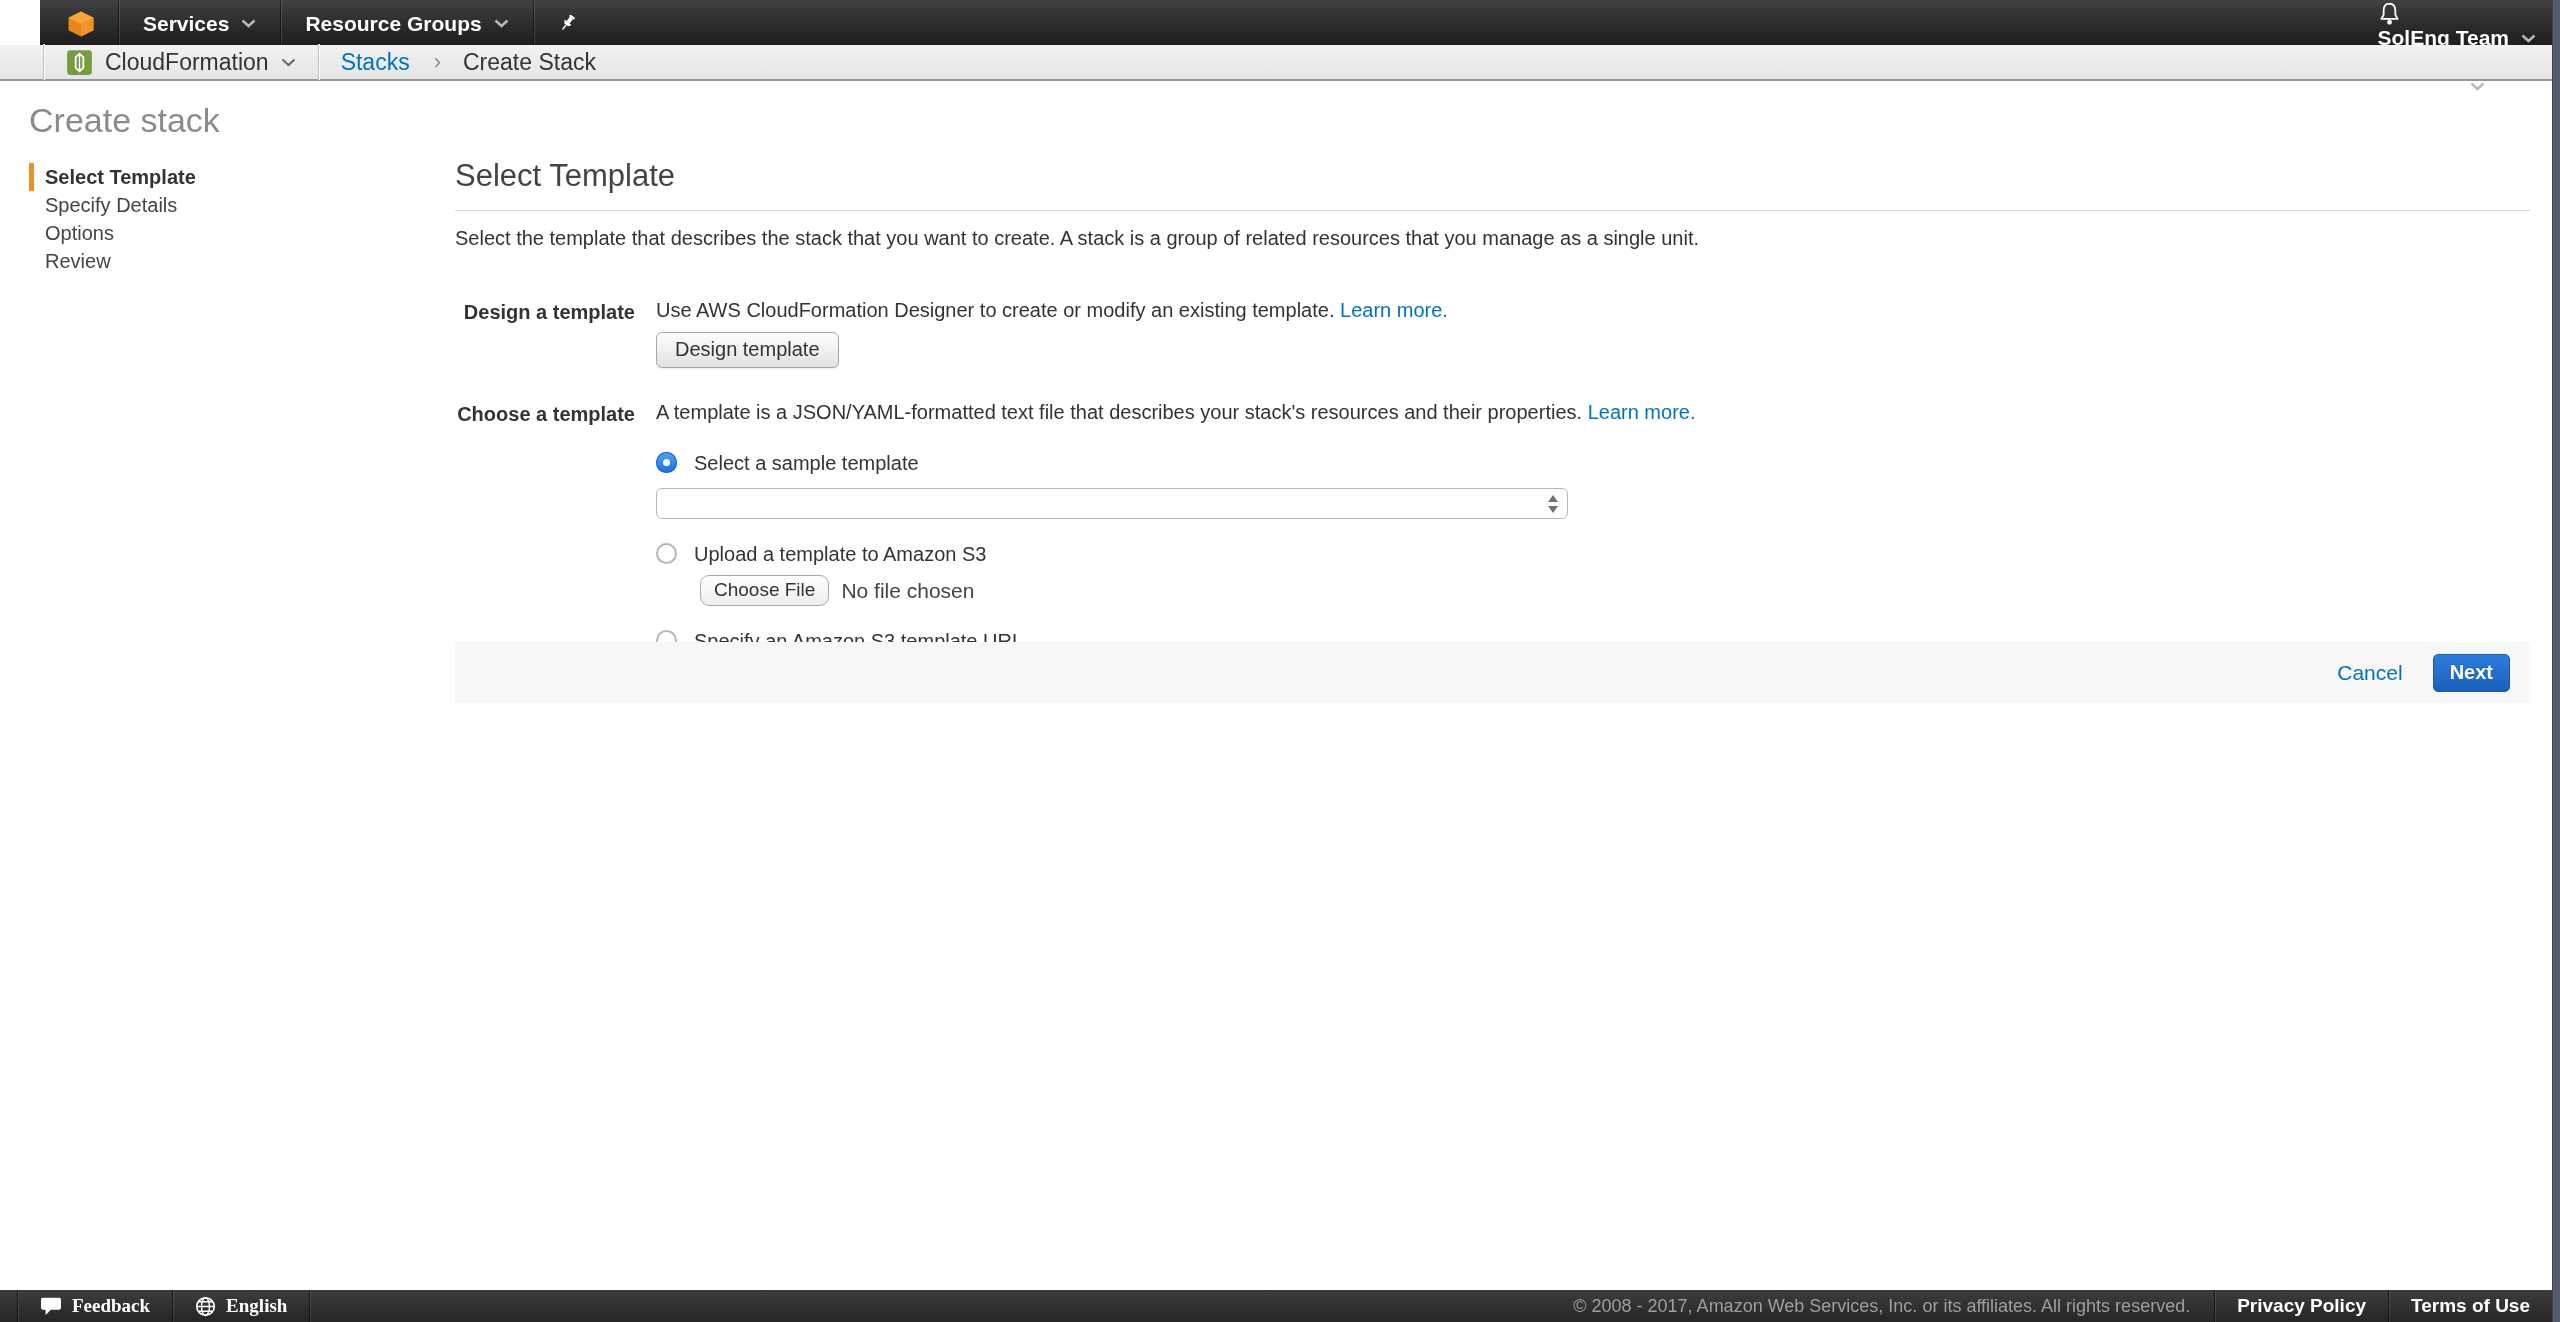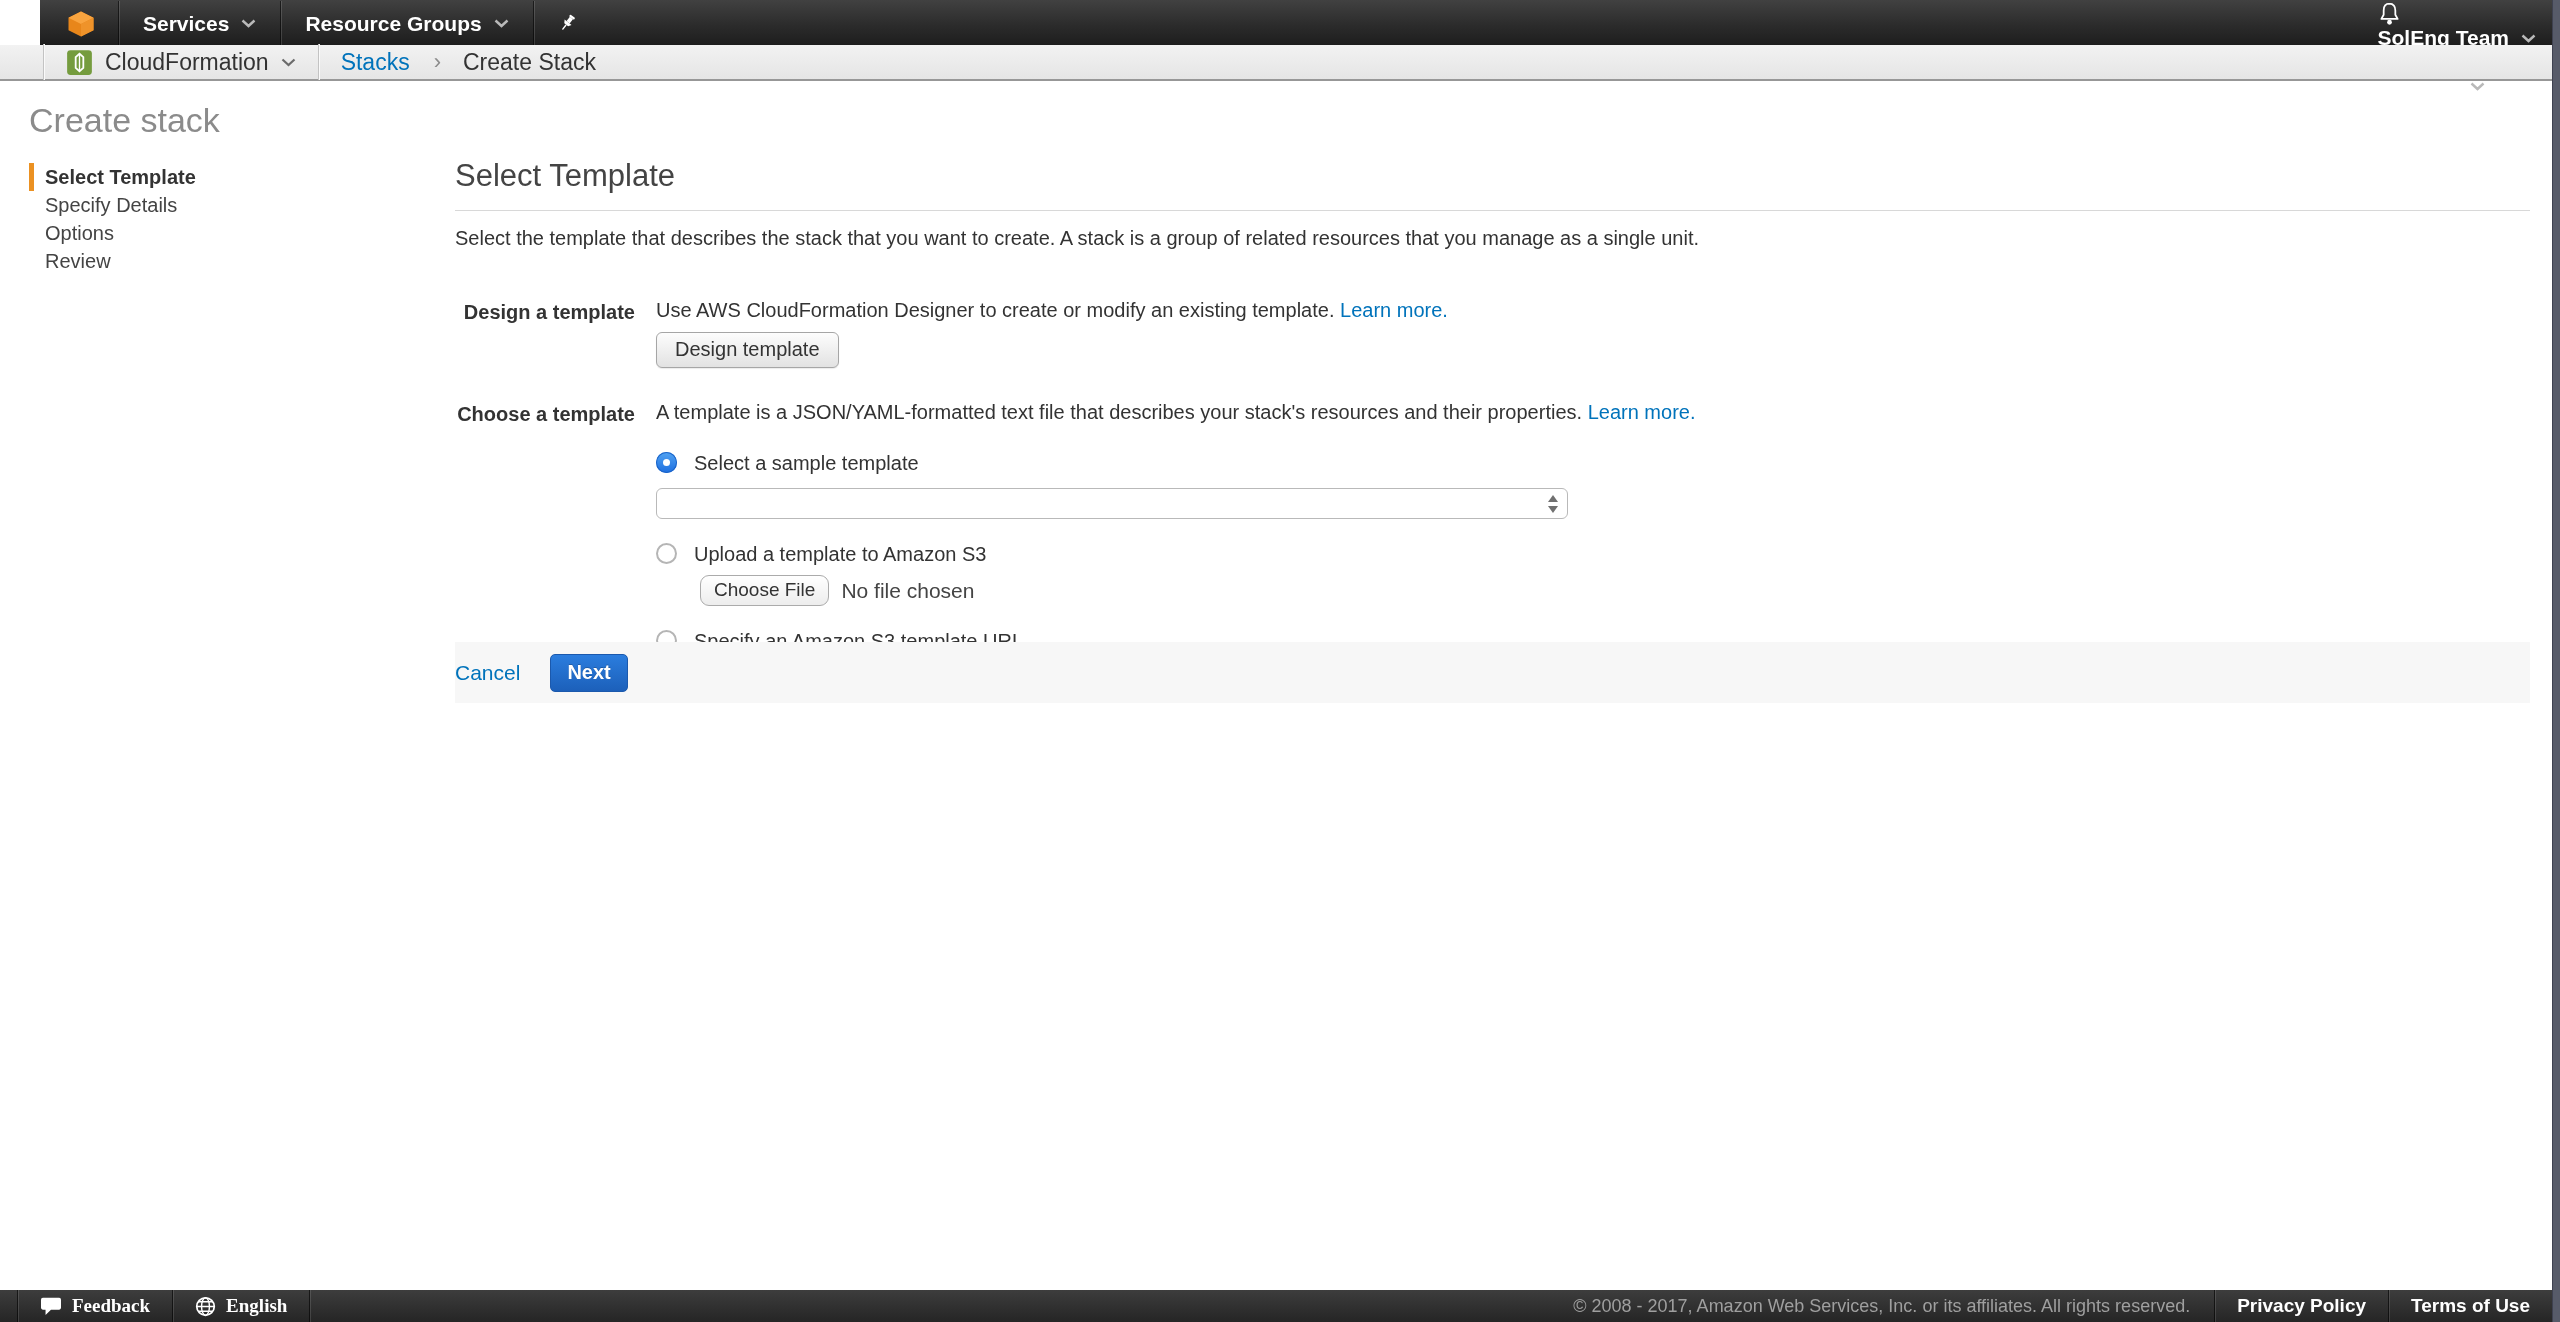--- a/index.html
+++ b/index.html
@@ -86,21 +86,21 @@
 
   .url-input {
     display:block; margin-top:10px; width:912px; height:31px;
     background:#dcdcdc; border:1px solid #c6c6c6; border-radius:5px;
     font-size:20px; padding:0 10px; font-family:inherit; color:#333;
   }
 
   
   .action-strip {
     position:absolute; left:455px; right:30px; top:642px; height:61px;
-    background:#f7f7f7; display:flex; align-items:center; justify-content:flex-start;
+    background:#f7f7f7; display:flex; align-items:center; justify-content:flex-end;
   }
   .cancel-link { color:#0073bb; font-size:21px; margin-right:30px; cursor:pointer; text-decoration:none; }
   .btn-next {
     font-family:inherit; font-size:20px; font-weight:bold; color:#fff;
     background:linear-gradient(#2b7dde,#1c60ba);
     border:1px solid #1b59ad; border-radius:5px;
     padding:6px 16px 7px; margin-right:20px; cursor:pointer;
     text-shadow:0 -1px 0 rgba(0,0,0,.2);
   }
 

